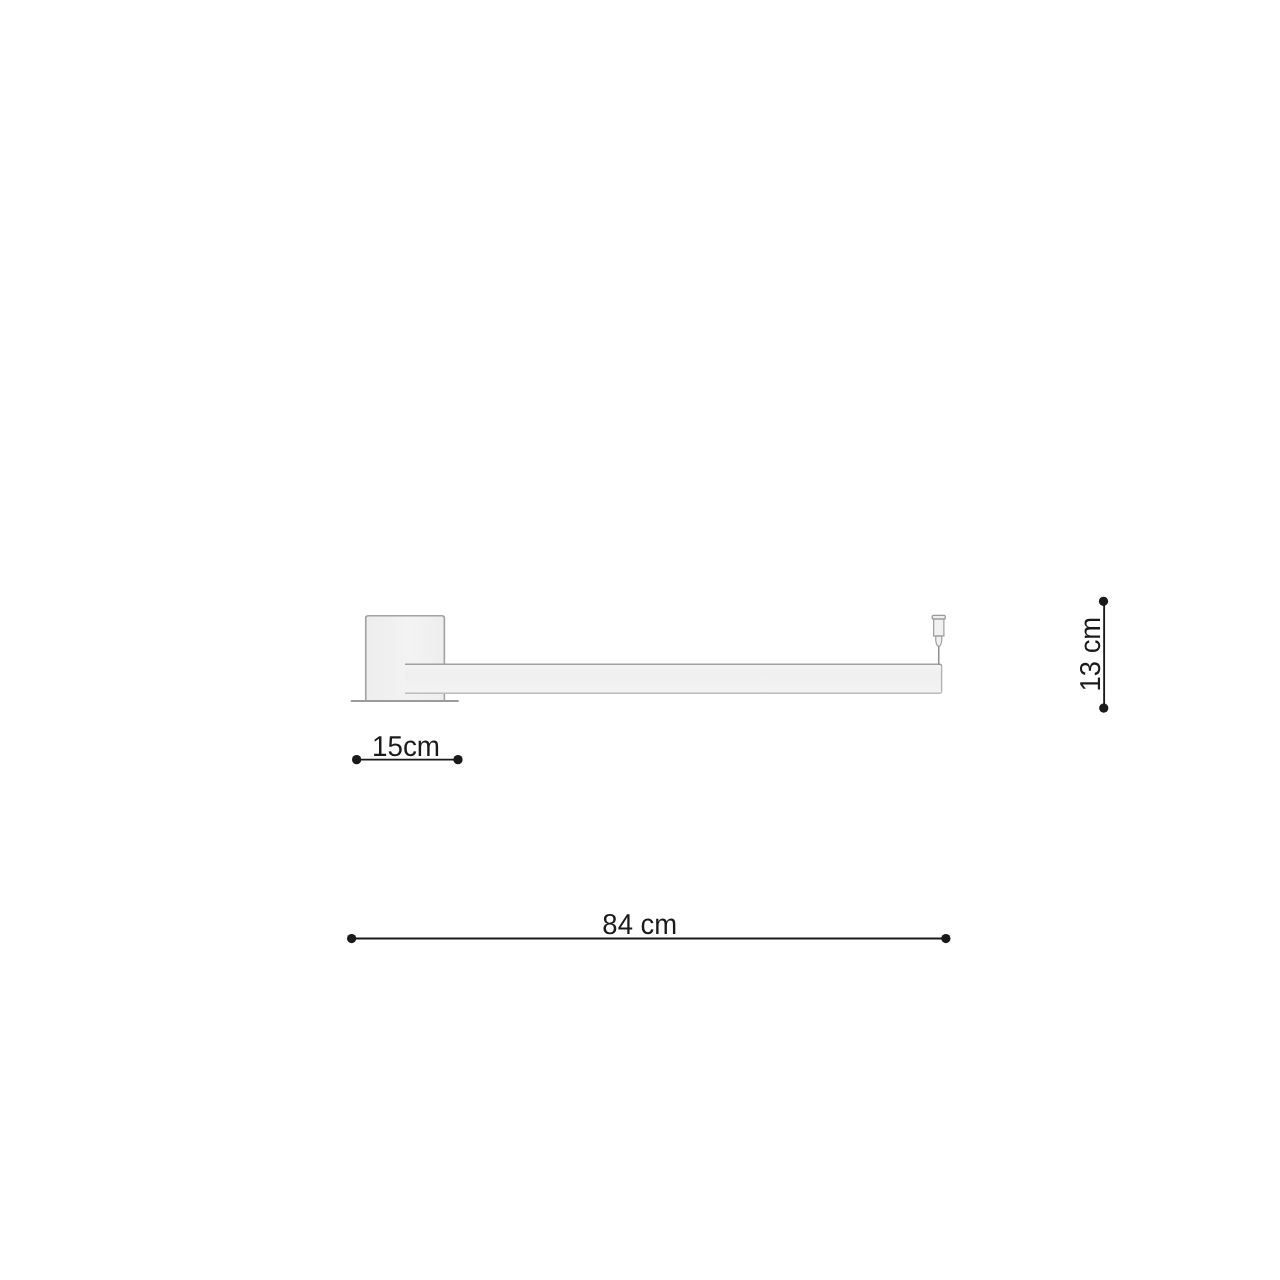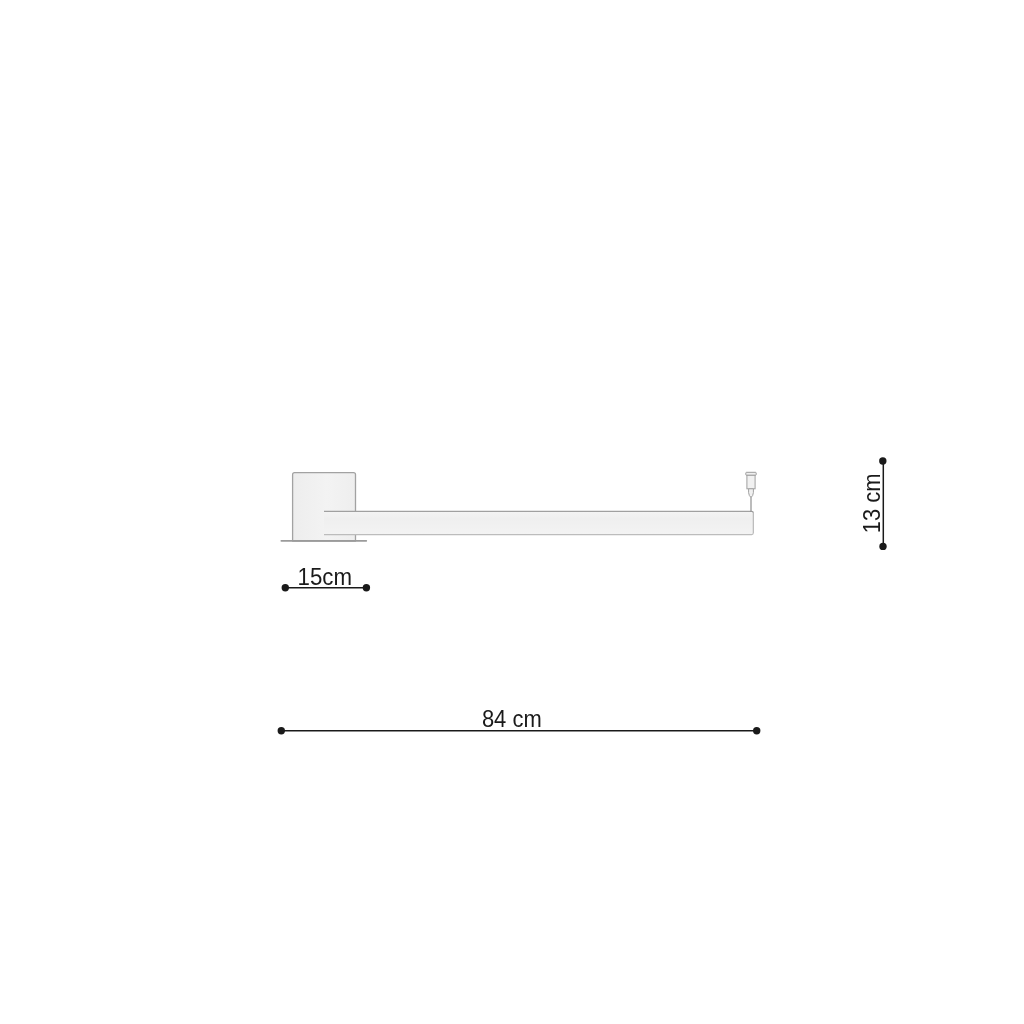--- a/index.html
+++ b/index.html
@@ -1,17 +1,17 @@
 <!DOCTYPE html>
 <html><head>
 <meta charset="utf-8">
 <style>
   html,body{margin:0;padding:0;background:#ffffff;}
   #stage{position:relative;width:1024px;height:816px;background:#ffffff;overflow:hidden;
-         font-family:"Liberation Sans",sans-serif;}
+         font-family:"Liberation Sans",sans-serif;margin-top:20px;}
 </style>
 </head>
 <body>
 <div id="stage">
 <svg width="1024" height="1024" viewBox="0 0 1024 1024">
   <defs>
     <linearGradient id="boxg" x1="0" y1="0" x2="1" y2="0">
       <stop offset="0" stop-color="#ededed"></stop>
       <stop offset="0.55" stop-color="#f3f3f3"></stop>
       <stop offset="1" stop-color="#eeeeee"></stop>

